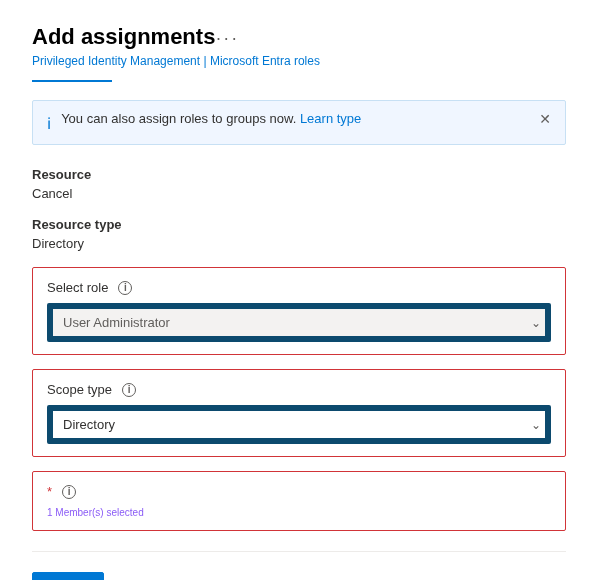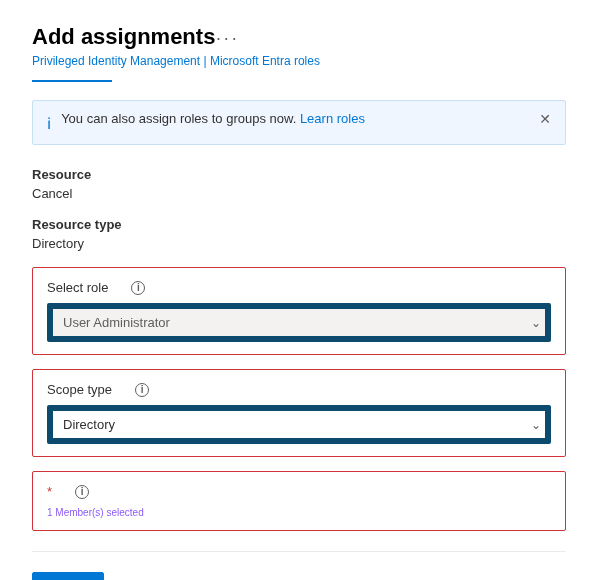--- a/index.html
+++ b/index.html
@@ -118,21 +118,21 @@
       padding: 12px 14px;
       margin-bottom: 14px;
     }
 
     .form-label {
       font-size: 13px;
       color: #323130;
       margin-bottom: 8px;
       display: flex;
       align-items: center;
-      gap: 23px;
+      gap: 10px;
     }
 
     .info-circle {
       display: inline-flex;
       align-items: center;
       justify-content: center;
       width: 14px;
       height: 14px;
       border-radius: 50%;
       border: 1.5px solid #605e5c;
@@ -225,21 +225,21 @@
   </div>
   <div class="breadcrumb">Privileged Identity Management | Microsoft Entra roles</div>
   <div class="title-underline"></div>
 </div>
 
 <div class="info-banner">
   <div class="info-banner-content">
     <span class="info-icon">ℹ</span>
     <span class="info-text">
       <span>You can also assign roles to groups now.</span>
-      <a class="info-link" href="#">Learn roles</a>
+      <a class="info-link" href="#">Learn type</a>
     </span>
   </div>
   <span class="close-icon">✕</span>
 </div>
 
 <div class="field-group">
   <div class="field-label">Resource</div>
   <div class="field-value">Cancel</div>
 </div>
 

